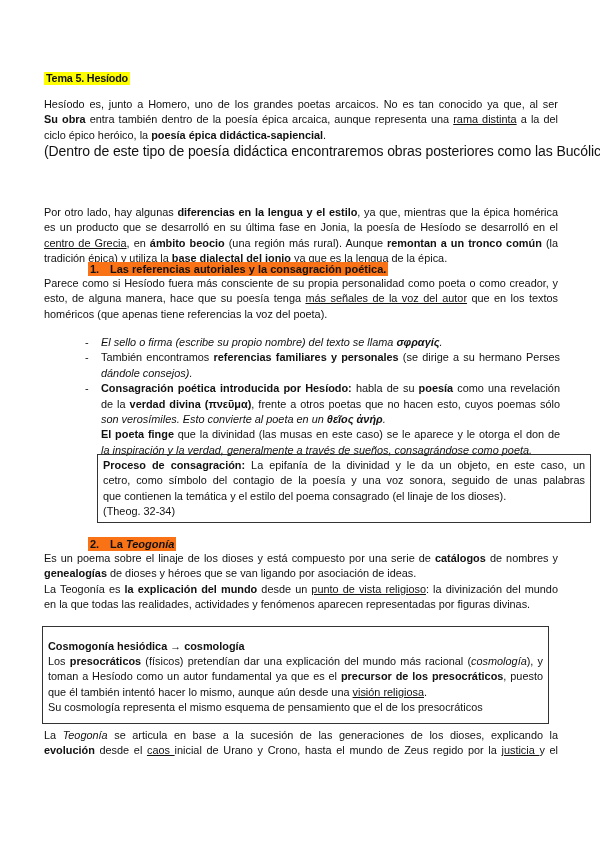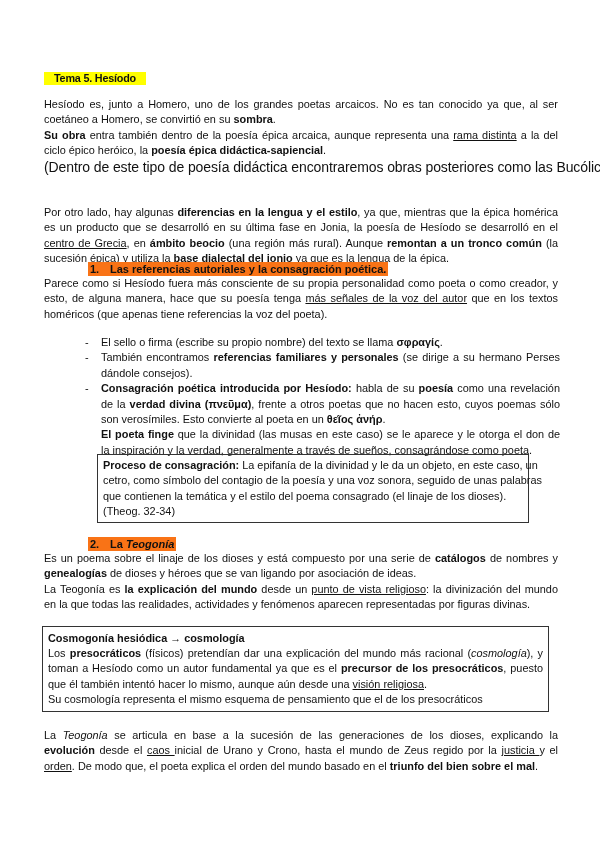--- a/index.html
+++ b/index.html
@@ -4,52 +4,51 @@
 <style>
   html, body { margin: 0; padding: 0; background: #ffffff; }
   body { width: 600px; height: 848px; position: relative; overflow: hidden;
          font-family: "Liberation Sans", sans-serif; color: #111; font-size: 10.9px; }
   .para { position: absolute; left: 44px; width: 514px; line-height: 15.4px; text-align: justify; margin: 0; }
   .para .ln { display: block; white-space: nowrap; text-align-last: justify; }
   .para .ln.last { text-align-last: left; }
   b { font-weight: bold; }
   u { text-decoration: underline; text-underline-offset: 1px; }
   .title { position: absolute; left: 44px; top: 72px; font-weight: bold; font-size: 10.8px;
-           background: #ffff00; padding: 0 10px; line-height: 13px; letter-spacing: -0.2px; }
+           background: #ffff00; padding: 0 2px; line-height: 13px; letter-spacing: -0.2px; }
   .small { font-size: 14px; letter-spacing: -0.1px; }
   .heading { position: absolute; font-weight: bold; font-size: 11px; line-height: 14px;
              background: #f97316; padding: 0 2px; }
   .heading .num { display: inline-block; width: 20px; }
   .bullets { position: absolute; left: 85px; top: 335px; width: 475px; }
   .bullet { position: relative; padding-left: 16px; line-height: 15.4px; }
   .bullet .dash { position: absolute; left: 0; top: 0; }
   .bullet .ln { display: block; white-space: nowrap; text-align: justify; text-align-last: justify; }
-  .bullet .ln.last { text-align-last: left; }
+  .bullet .ln.last { text-align-last: left; font-style: italic; }
   .box { position: absolute; border: 1.5px solid #333; box-sizing: border-box; }
   .box .ln { display: block; white-space: nowrap; text-align-last: justify; }
   .box .ln.last { text-align-last: left; }
 </style>
 </head>
 <body>
 
 <div class="title">Tema 5. Hesíodo</div>
 
 <div class="para" style="top:97px;">
   <span class="ln">Hesíodo es, junto a Homero, uno de los grandes poetas arcaicos. No es tan conocido ya que, al ser</span>
-  <span class="ln last"><span>coetáneo a Homero, se convirtió en su </span><b>sombra</b><span>.</span></span>
   <span class="ln"><b>Su obra</b><span> entra también dentro de la poesía épica arcaica, aunque representa una </span><u>rama distinta</u><span> a la del</span></span>
   <span class="ln last"><span>ciclo épico heróico, la </span><b>poesía épica didáctica-sapiencial</b><span>.</span></span>
   <span class="ln last small" style="margin-top:1px;">(Dentro de este tipo de poesía didáctica encontraremos obras posteriores como las Bucólicas o la Geórgicas de Virgilio)</span>
 </div>
 
 <div class="para" style="top:189px;margin-top:16px;">
   <span class="ln"><span>Por otro lado, hay algunas </span><b>diferencias en la lengua y el estilo</b><span>, ya que, mientras que la épica homérica</span></span>
   <span class="ln">es un producto que se desarrolló en su última fase en Jonia, la poesía de Hesíodo se desarrolló en el</span>
   <span class="ln"><u>centro de Grecia</u><span>, en </span><b>ámbito beocio</b><span> (una región más rural). Aunque </span><b>remontan a un tronco común</b><span> (la</span></span>
-  <span class="ln last"><span>sucesión épica) y utiliza la </span><b>base dialectal del jonio</b><span> ya que es la lengua de la épica.</span></span>
+  <span class="ln last"><span>tradición épica) y utiliza la </span><b>base dialectal del jonio</b><span> ya que es la lengua de la épica.</span></span>
 </div>
 
 <div class="heading" style="left:88px; top:262px;">
   <span class="num">1.</span><span>Las referencias autoriales y la consagración poética.</span>
 </div>
 
 <div class="para" style="top:276px;">
   <span class="ln">Parece como si Hesíodo fuera más consciente de su propia personalidad como poeta o como creador, y</span>
   <span class="ln"><span>esto, de alguna manera, hace que su poesía tenga </span><u>más señales de la voz del autor</u><span> que en los textos</span></span>
   <span class="ln last">homéricos (que apenas tiene referencias la voz del poeta).</span>
@@ -68,43 +67,42 @@
   <div class="bullet">
     <span class="dash">-</span>
     <span class="ln"><b>Consagración poética introducida por Hesíodo:</b><span> habla de su </span><b>poesía</b><span> como una revelación</span></span>
     <span class="ln"><span>de la </span><b>verdad divina (πνεῦμα)</b><span>, frente a otros poetas que no hacen esto, cuyos poemas sólo</span></span>
     <span class="ln last"><span>son verosímiles. Esto convierte al poeta en un </span><b>θεῖος ἀνήρ</b><span>.</span></span>
     <span class="ln"><b>El poeta finge</b><span> que la divinidad (las musas en este caso) se le aparece y le otorga el don de</span></span>
     <span class="ln last">la inspiración y la verdad, generalmente a través de sueños, consagrándose como poeta.</span>
   </div>
 </div>
 
-<div class="box" style="left:97px; top:454px; width:432px; height:69px; padding:3px 5px; line-height:15.4px;">
+<div class="box" style="left:97px; top:454px; width:494px; height:69px; padding:3px 5px; line-height:15.4px;">
   <span class="ln"><b>Proceso de consagración:</b><span> La epifanía de la divinidad y le da un objeto, en este caso, un</span></span>
   <span class="ln">cetro, como símbolo del contagio de la poesía y una voz sonora, seguido de unas palabras</span>
   <span class="ln last">que contienen la temática y el estilo del poema consagrado (el linaje de los dioses).</span>
   <span class="ln last">(Theog. 32-34)</span>
 </div>
 
 <div class="heading" style="left:88px; top:537px;">
   <span class="num">2.</span><span>La </span><i>Teogonía</i>
 </div>
 
 <div class="para" style="top:551px;">
   <span class="ln"><span>Es un poema sobre el linaje de los dioses y está compuesto por una serie de </span><b>catálogos</b><span> de nombres y</span></span>
   <span class="ln last"><b>genealogías</b><span> de dioses y héroes que se van ligando por asociación de ideas.</span></span>
   <span class="ln"><span>La Teogonía es </span><b>la explicación del mundo</b><span> desde un </span><u>punto de vista religioso</u><span>: la divinización del mundo</span></span>
   <span class="ln last">en la que todas las realidades, actividades y fenómenos aparecen representadas por figuras divinas.</span>
 </div>
 
-<div class="box" style="left:42px; top:626px; width:507px; height:86px; padding:4px 5px; line-height:15.2px;">
+<div class="box" style="left:42px; top:626px; width:507px; height:98px; padding:12px 5px; line-height:15.2px;">
   <span class="ln last"><b>Cosmogonía hesiódica → cosmología</b></span>
   <span class="ln"><span>Los </span><b>presocráticos</b><span> (físicos) pretendían dar una explicación del mundo más racional (</span><i>cosmología</i><span>), y</span></span>
   <span class="ln"><span>toman a Hesíodo como un autor fundamental ya que es el </span><b>precursor de los presocráticos</b><span>, puesto</span></span>
   <span class="ln last"><span>que él también intentó hacer lo mismo, aunque aún desde una </span><u>visión religiosa</u><span>.</span></span>
   <span class="ln last">Su cosmología representa el mismo esquema de pensamiento que el de los presocráticos</span>
 </div>
 
 <div class="para" style="top:728px;">
   <span class="ln"><span>La </span><i>Teogonía</i><span> se articula en base a la sucesión de las generaciones de los dioses, explicando la</span></span>
   <span class="ln"><b>evolución</b><span> desde el </span><u>caos </u><span>inicial de Urano y Crono, hasta el mundo de Zeus regido por la </span><u>justicia </u><span>y el</span></span>
-  <span class="ln last"><u>orden</u><span>. De modo que, el poeta explica el orden del mundo basado en el </span><b>triunfo del bien sobre el mal</b><span>.</span></span>
 </div>
 
 </body></html>

